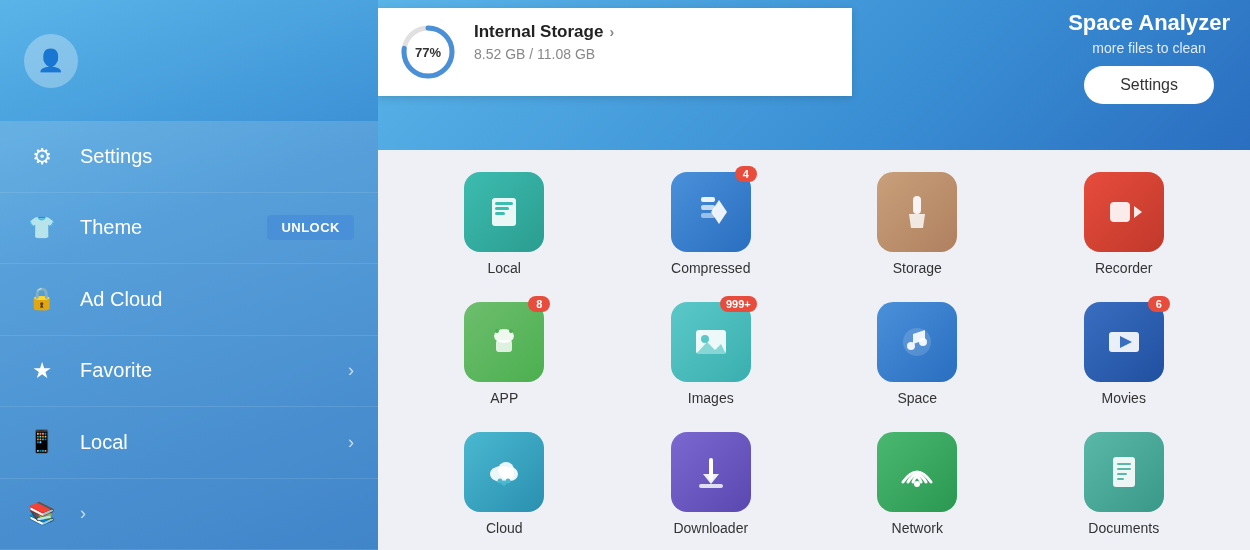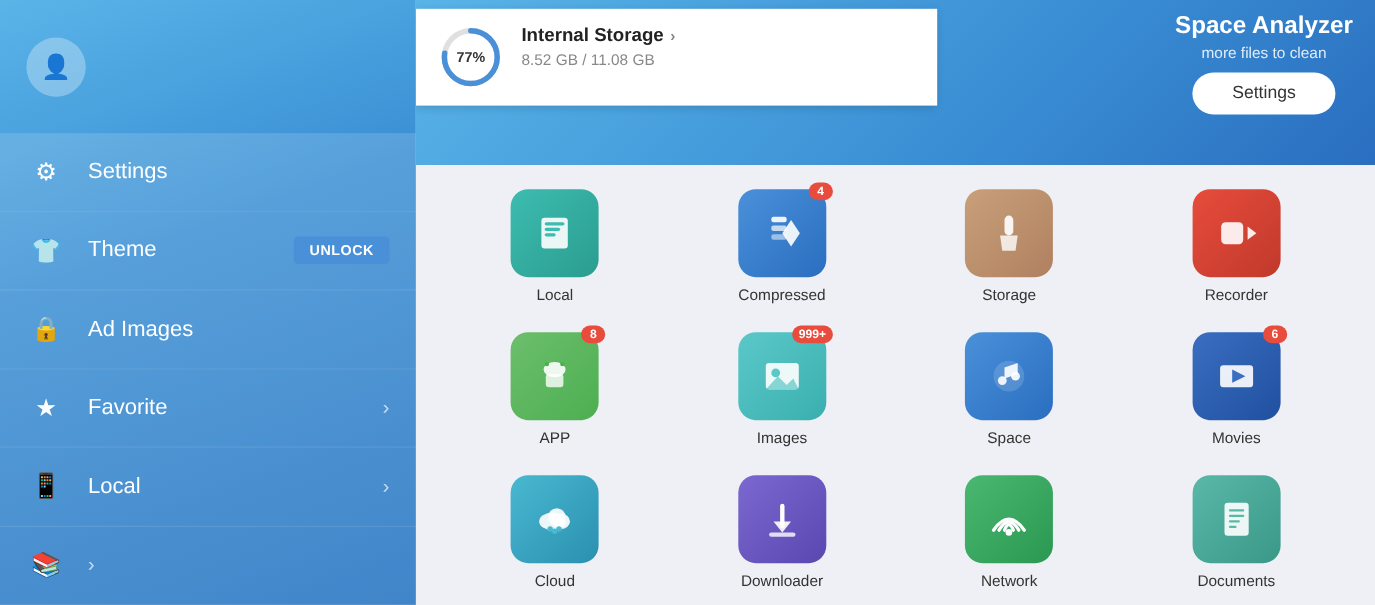--- a/index.html
+++ b/index.html
@@ -272,21 +272,21 @@
   </div>
 
   <div class="sidebar-item">
     <div class="sidebar-icon">👕</div>
     <span class="sidebar-label">Theme</span>
     <span class="unlock-badge">UNLOCK</span>
   </div>
 
   <div class="sidebar-item">
     <div class="sidebar-icon">🔒</div>
-    <span class="sidebar-label">Ad Images</span>
+    <span class="sidebar-label">Ad Cloud</span>
   </div>
 
   <div class="sidebar-item">
     <div class="sidebar-icon">★</div>
     <span class="sidebar-label">Favorite</span>
     <span class="chevron">›</span>
   </div>
 
   <div class="sidebar-item">
     <div class="sidebar-icon">📱</div>

